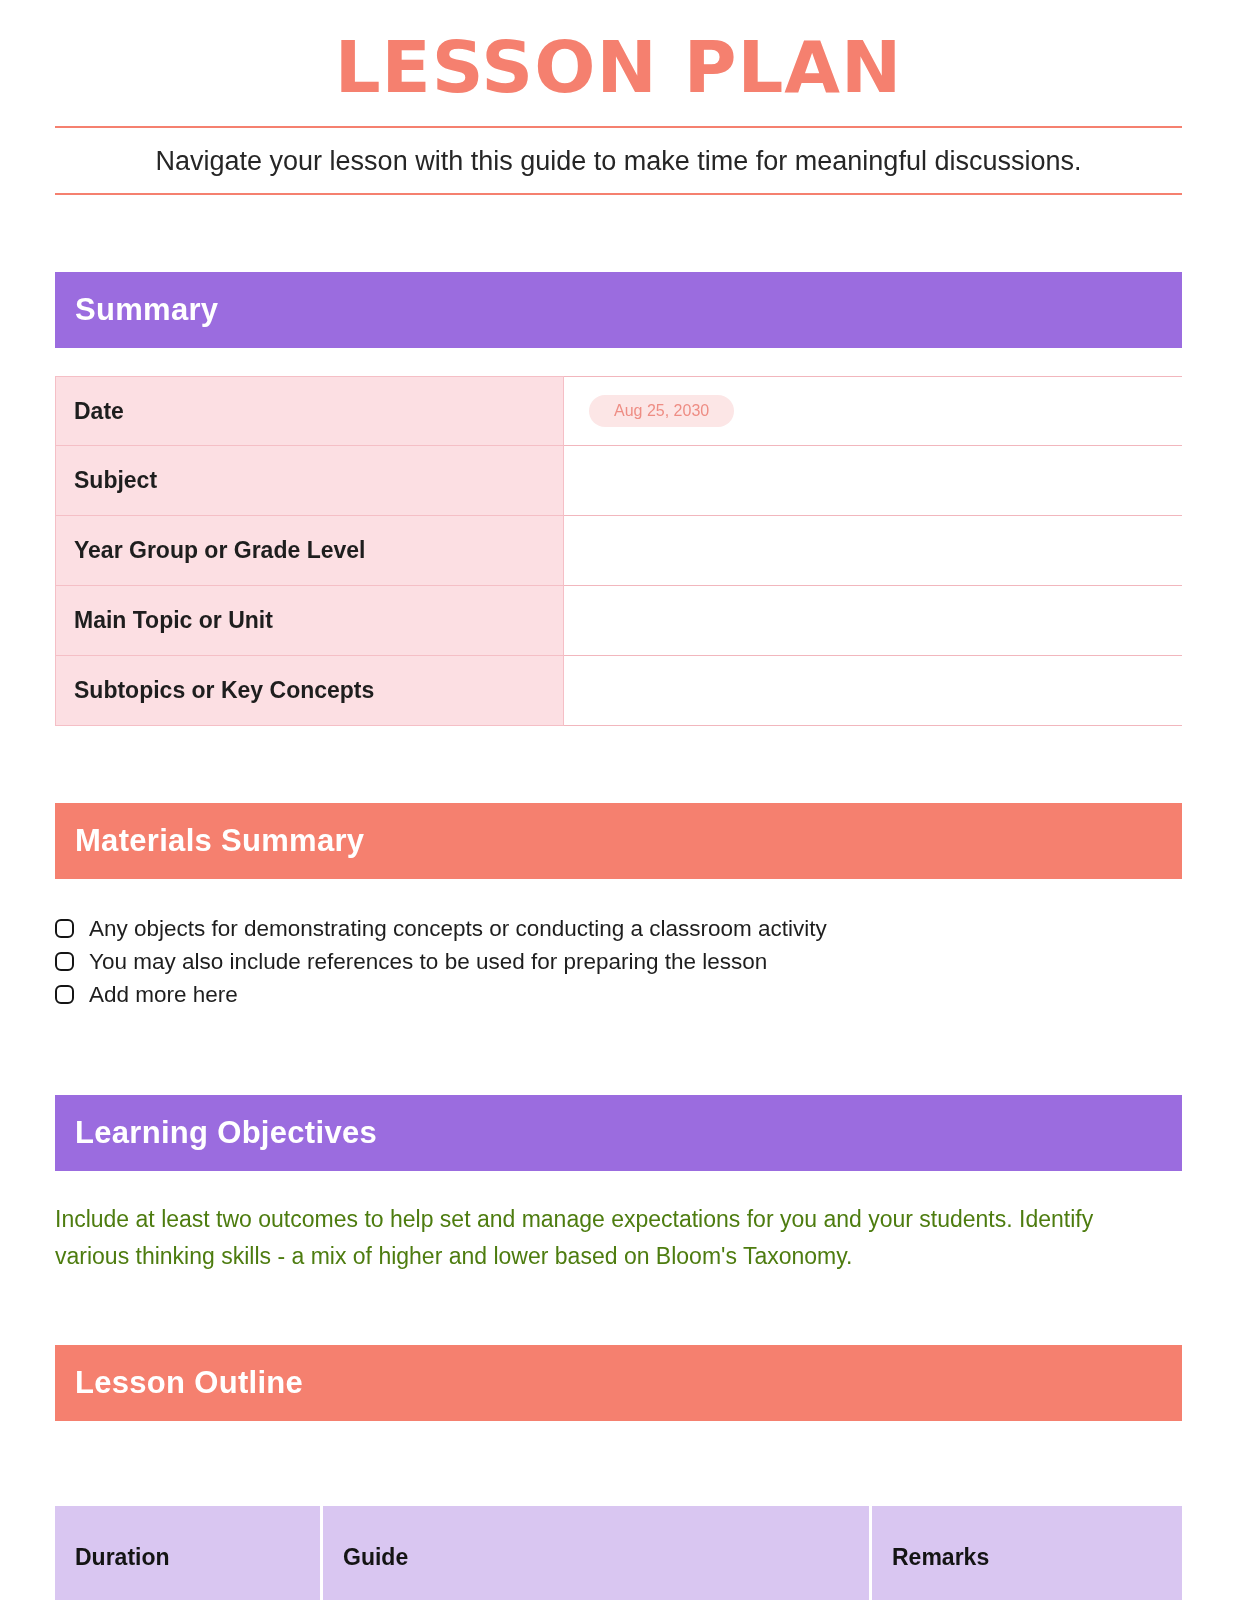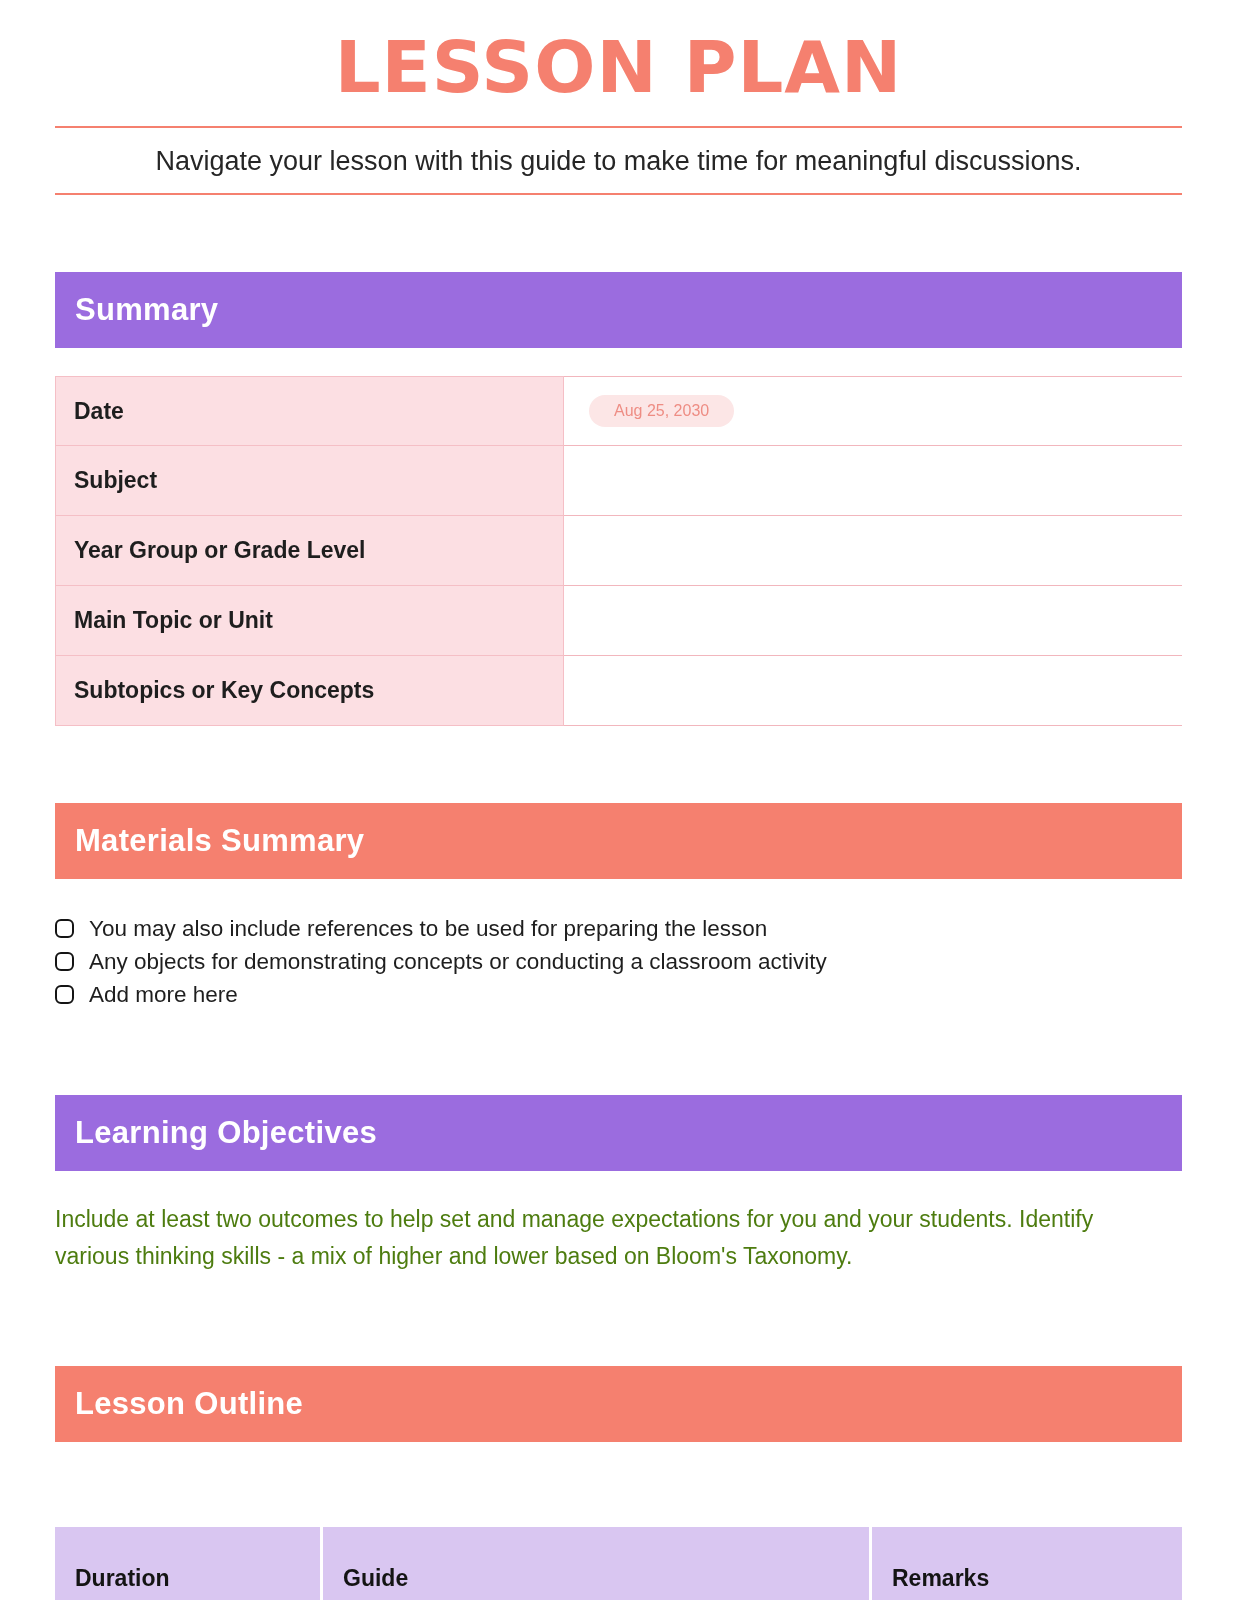--- a/index.html
+++ b/index.html
@@ -80,21 +80,21 @@
     width:19px;height:19px;flex:0 0 auto;
     border:2.5px solid #141414;border-radius:6px;background:#fff;
   }
 
   
   .objectives-text{
     margin-top:30px;font-size:23px;line-height:37px;color:#4d7c0f;
     max-width:1100px;
   }
   .section-bar.objectives{margin-top:84px;}
-  .section-bar.outline{margin-top:91px;}
+  .section-bar.outline{margin-top:70px;}
 
   
   .outline-table{margin-top:85px;display:flex;gap:3px;background:#fff;}
   .outline-cell{
     background:var(--lavender);height:120px;
     padding:38px 0 0 20px;
     font-weight:bold;font-size:23px;color:#141414;
   }
   .outline-cell.c1{width:265px;}
   .outline-cell.c2{width:546px;}
@@ -150,25 +150,25 @@
     </div>
   </div>
 
   <div class="section-bar coral">
     <span class="section-title">Materials Summary</span>
   </div>
 
   <div class="checklist">
     <div class="check-item">
       <span class="checkbox"></span>
-      <span>You may also include references to be used for preparing the lesson</span>
+      <span>Any objects for demonstrating concepts or conducting a classroom activity</span>
     </div>
     <div class="check-item">
       <span class="checkbox"></span>
-      <span>Any objects for demonstrating concepts or conducting a classroom activity</span>
+      <span>You may also include references to be used for preparing the lesson</span>
     </div>
     <div class="check-item">
       <span class="checkbox"></span>
       <span>Add more here</span>
     </div>
   </div>
 
   <div class="section-bar purple objectives">
     <span class="section-title">Learning Objectives</span>
   </div>

